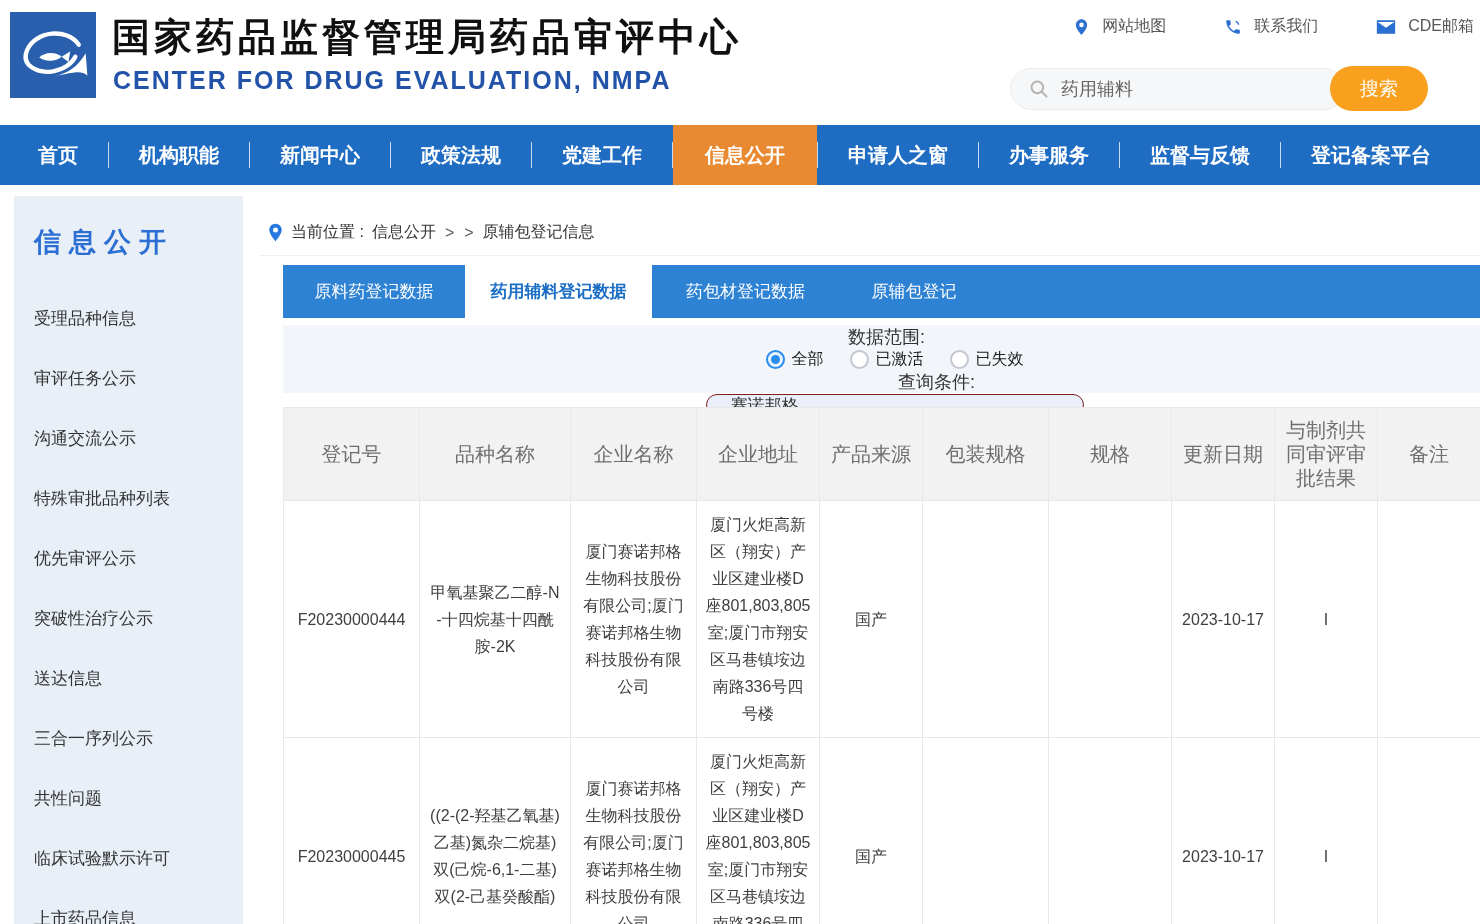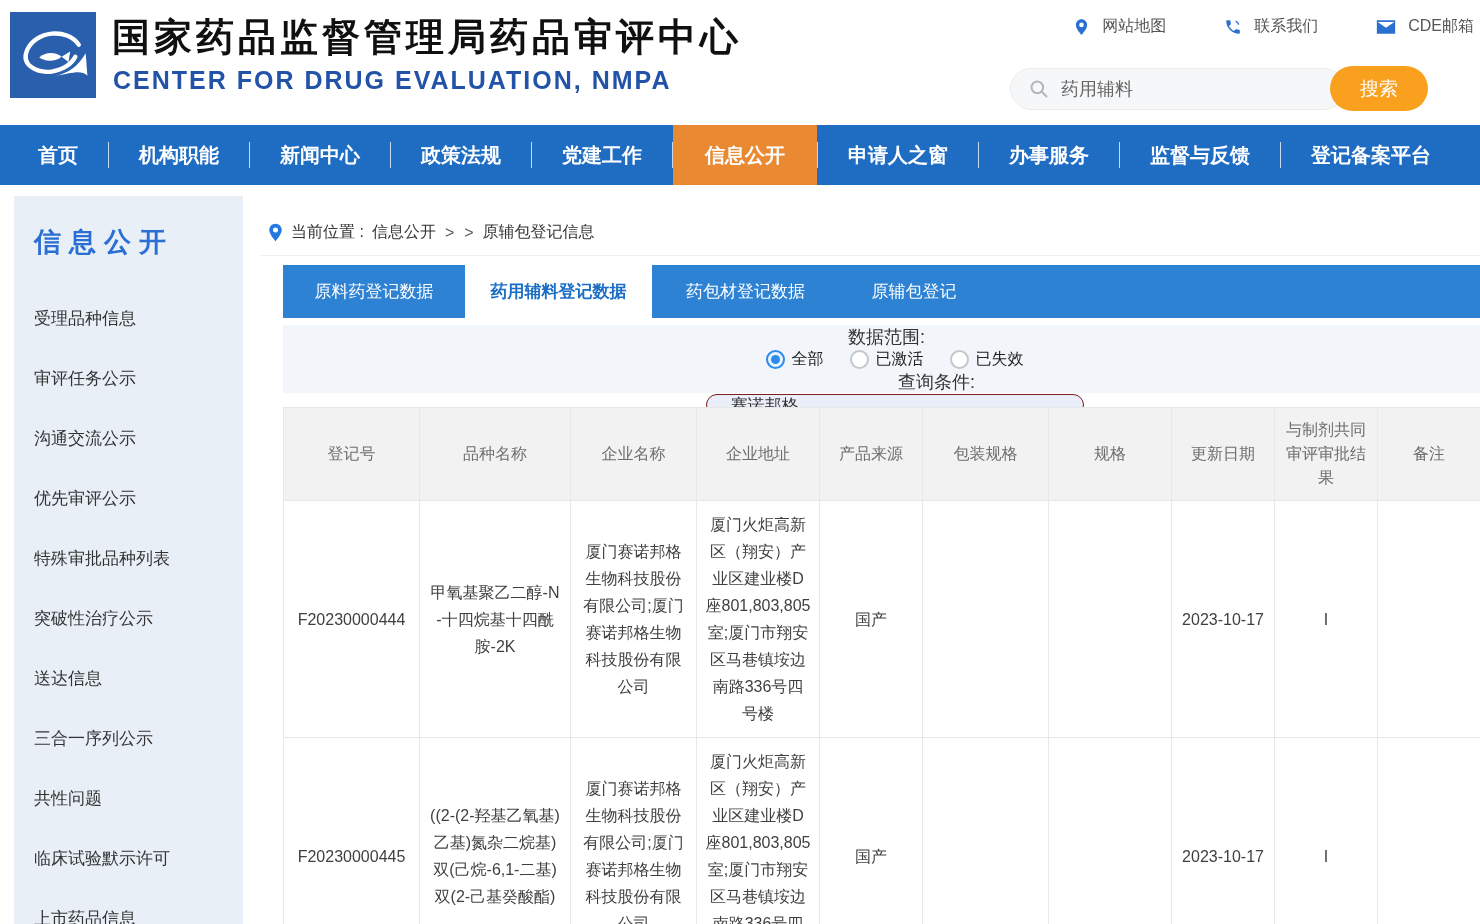--- a/index.html
+++ b/index.html
@@ -51,21 +51,21 @@
   .radio.checked { border-color:#2b8ced; background:#eaf4fe; }
   .radio.checked::after { content:""; position:absolute; left:50%; top:50%; width:9px; height:9px; margin:-4.5px 0 0 -4.5px; border-radius:50%; background:#2b8ced; }
   .query-label { margin-left:100px; font-size:18px; color:#333; white-space:nowrap; }
   .query-input { margin-left:16px; width:378px; height:38px; background:var(--input_bg); border:1px solid #7f1d1d; border-radius:12px; padding:0 24px; font-size:17px; color:#333; outline:none; font-family:"Liberation Sans", sans-serif; }
   .query-btn { margin-left:60px; width:80px; height:38px; background:var(--query_button_blue); color:#fff; border:none; border-radius:0; font-size:17px; cursor:pointer; font-family:"Liberation Sans", sans-serif; }
 
   
   .table-wrap { position:absolute; left:283px; top:407px; width:1197px; }
   table { border-collapse:collapse; table-layout:fixed; width:1197px; }
   th, td { border:1px solid var(--border_gray); text-align:center; vertical-align:middle; padding:10px 8px; word-break:break-all; }
-  th { height:88px; background:var(--header_gray); color:var(--text_gray); font-size:16px; font-weight:normal; line-height:24px; }
+  th { height:88px; background:var(--header_gray); color:var(--text_gray); font-size:20px; font-weight:normal; line-height:24px; }
   td { color:var(--text_dark); font-size:16px; line-height:27px; height:214px; background:#fff; }
 
   .icon-blue { fill:var(--link_icon_blue); }
 </style>
 </head>
 <body>
 
 <div class="page">
 
   <div class="header">
@@ -134,22 +134,22 @@
       <span class="nav-sep"></span>
       <a class="nav-item">登记备案平台</a>
     </nav>
 
   <aside class="sidebar">
     <div class="side-title">信息公开</div>
     <div id="side-list">
         <div class="side-item">受理品种信息</div>
         <div class="side-item">审评任务公示</div>
         <div class="side-item">沟通交流公示</div>
+        <div class="side-item">特殊审批品种列表</div>
         <div class="side-item">优先审评公示</div>
-        <div class="side-item">特殊审批品种列表</div>
         <div class="side-item">突破性治疗公示</div>
         <div class="side-item">送达信息</div>
         <div class="side-item">三合一序列公示</div>
         <div class="side-item">共性问题</div>
         <div class="side-item">临床试验默示许可</div>
         <div class="side-item">上市药品信息</div>
       </div>
   </aside>
 
   <div class="breadcrumb">

